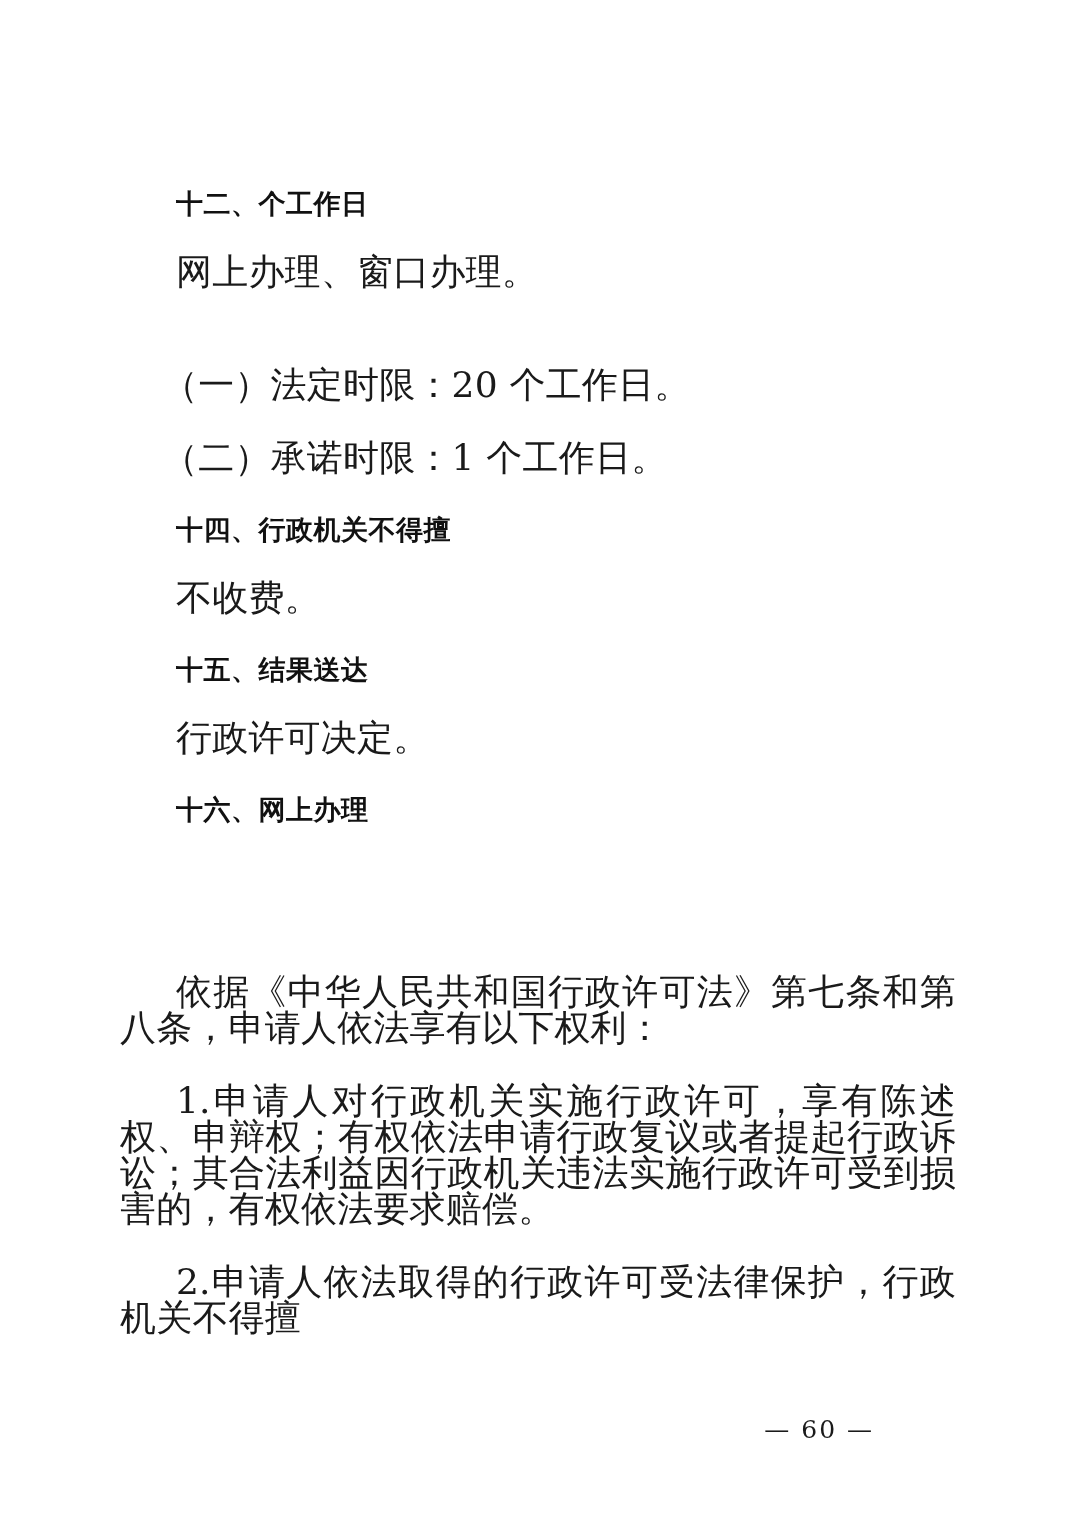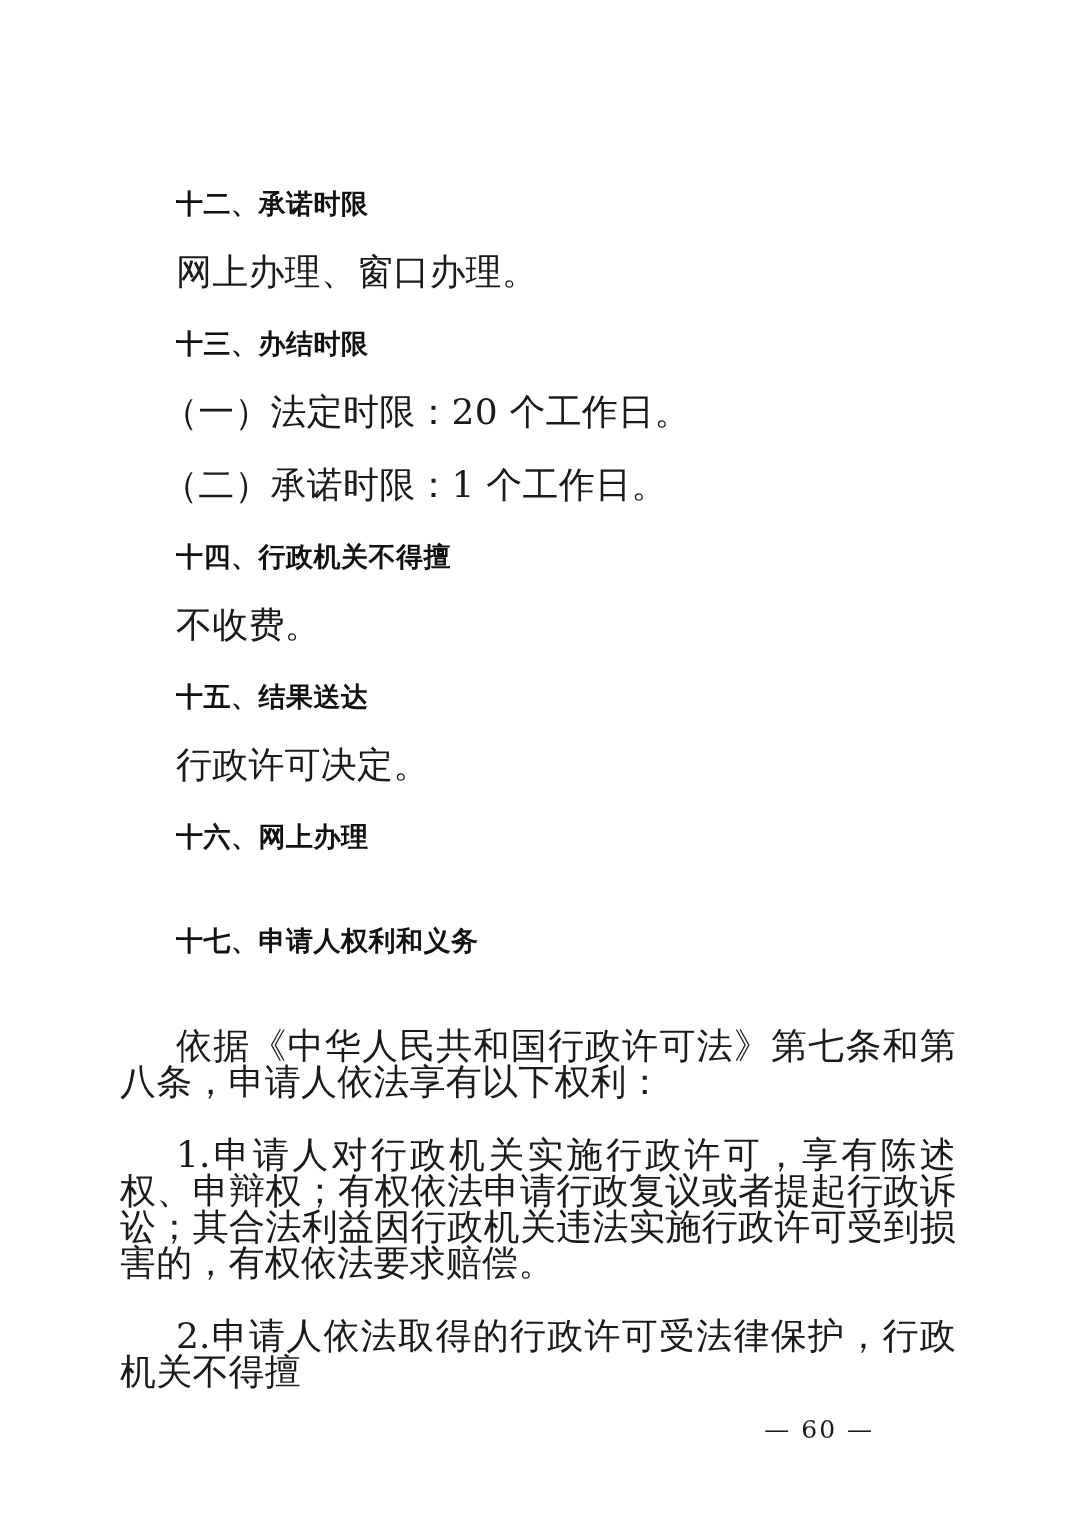--- a/index.html
+++ b/index.html
@@ -70,47 +70,45 @@
     display: inline-block;
     margin-left: -650px;
   }
 </style>
 </head>
 <body>
 
 <div class="page">
   <div class="doc-body">
 
-    <h2 class="section-heading">十二、承诺时限</h2>
+    <h2 class="section-heading">十二、个工作日</h2>
     <div class="sp-para-top"></div>
     <p class="para indent-1">网上办理、窗口办理。</p>
 
     <div class="sp-heading-top"></div>
-    <h2 class="section-heading">十三、办结时限</h2>
     <div class="sp-para-top"></div>
     <p class="para indent-paren">（一）法定时限：20 个工作日。</p>
     <div class="sp-para-top"></div>
     <p class="para indent-paren">（二）承诺时限：1 个工作日。</p>
 
     <div class="sp-heading-top"></div>
     <h2 class="section-heading">十四、行政机关不得擅</h2>
     <div class="sp-para-top"></div>
     <p class="para indent-1">不收费。</p>
 
     <div class="sp-heading-top"></div>
     <h2 class="section-heading">十五、结果送达</h2>
     <div class="sp-para-top"></div>
     <p class="para indent-1">行政许可决定。</p>
 
     <div class="sp-heading-top"></div>
     <h2 class="section-heading">十六、网上办理</h2>
     <div class="sp-para-top"></div>
 
     <div class="sp-heading-top"></div>
-    <h2 class="section-heading">十七、申请人权利和义务</h2>
     <div class="sp-para-top"></div>
     <div class="sp-para-top"></div>
     <p class="para indent-1 multi-line">依据《中华人民共和国行政许可法》第七条和第八条，申请人依法享有以下权利：</p>
     <div class="sp-para-top"></div>
     <p class="para indent-1 multi-line">1.申请人对行政机关实施行政许可，享有陈述权、申辩权；有权依法申请行政复议或者提起行政诉讼；其合法利益因行政机关违法实施行政许可受到损害的，有权依法要求赔偿。</p>
     <div class="sp-para-top"></div>
     <p class="para indent-1 multi-line">2.申请人依法取得的行政许可受法律保护，行政机关不得擅</p>
 
   </div>
 </div>

